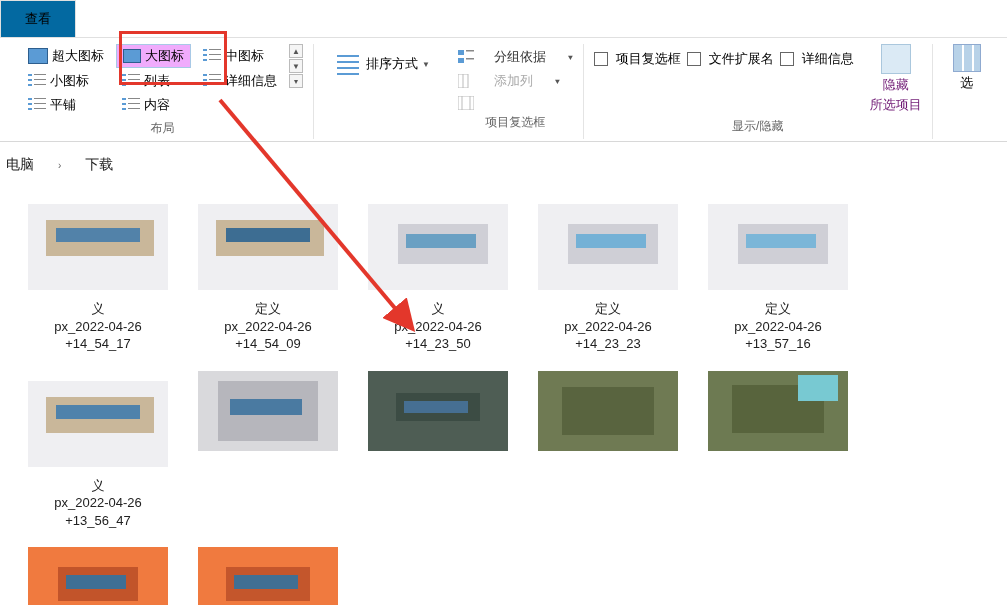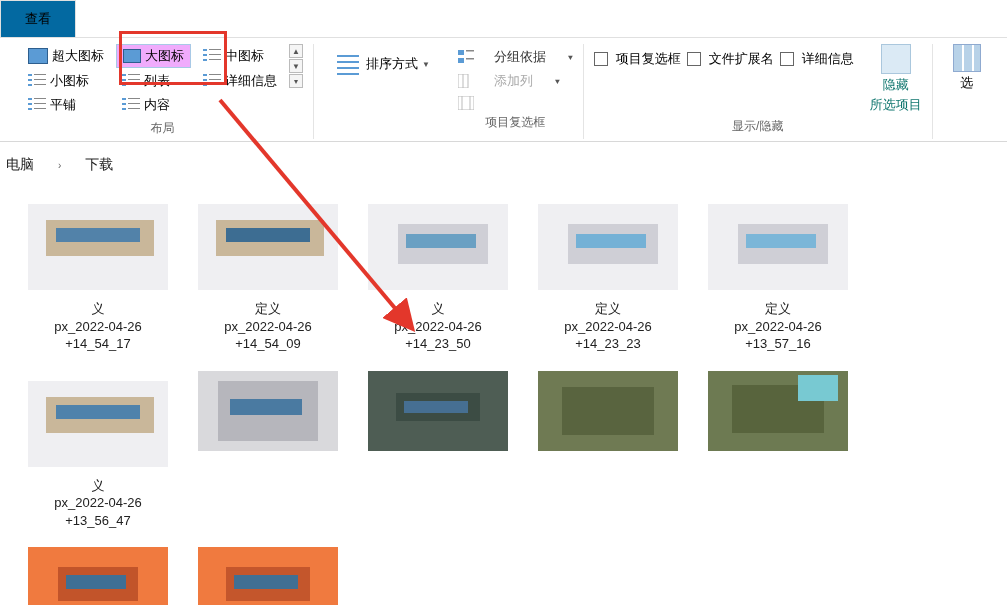--- a/index.html
+++ b/index.html
@@ -104,21 +104,21 @@
     font-size:13px;color:#333;
   }
   .col-menu .row {display:flex;align-items:center;gap:20px;white-space:nowrap;font-family:Liberation Mono, monospace;}
   .col-menu .row.disabled { color:#aaa; }
   .drop-tri {font-size:8px;color:#555;margin-left:2px;}
   .chk-col {
     display:flex;flex-direction:row;gap:6px;padding-top:6px;
   }
   .chk-row {display:flex;align-items:center;gap:8px;white-space:nowrap;}
   .chk-box {width:14px;height:14px;border:1px solid #666;}
-  .hide-btn {display:flex;flex-direction:column;align-items:center;gap:2px;margin-left:14px;color:#0f766e;}
+  .hide-btn {display:flex;flex-direction:column;align-items:center;gap:2px;margin-left:14px;color:#701a75;}
   .hide-icon {width:30px;height:30px;background:#dbeaf5;border:1px solid #aac7dd;}
   .opt-btn {display:flex;flex-direction:column;align-items:center;gap:2px;margin-left:10px;}
   .opt-icon {width:28px;height:28px;border:1px solid #8faad0;background:
     repeating-linear-gradient(90deg,#b8d2e8 0 8px,transparent 8px 10px);}
   .breadcrumb {
     padding:14px 6px;font-size:14px;color:#222;display:flex;align-items:center;gap:24px;
   }
   .bc-sep {font-size:10px;color:#666;}
   .content {
     display:flex;flex-wrap:wrap;gap:18px 30px;

